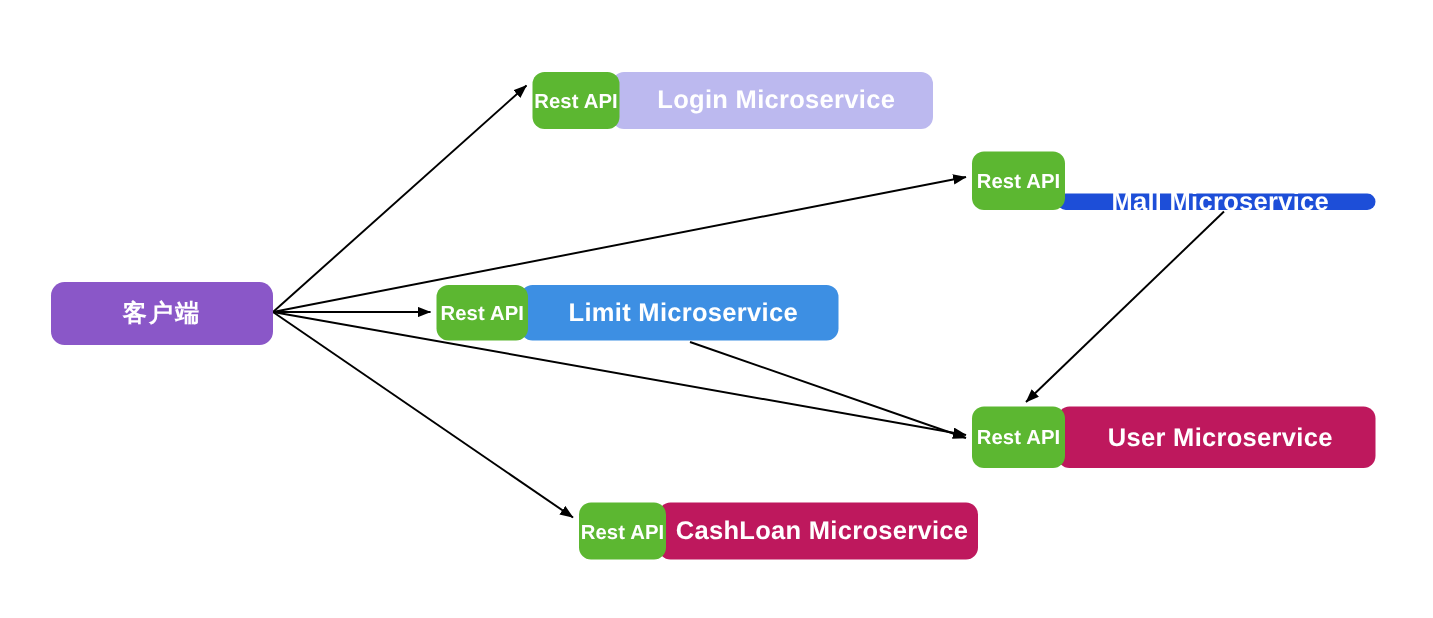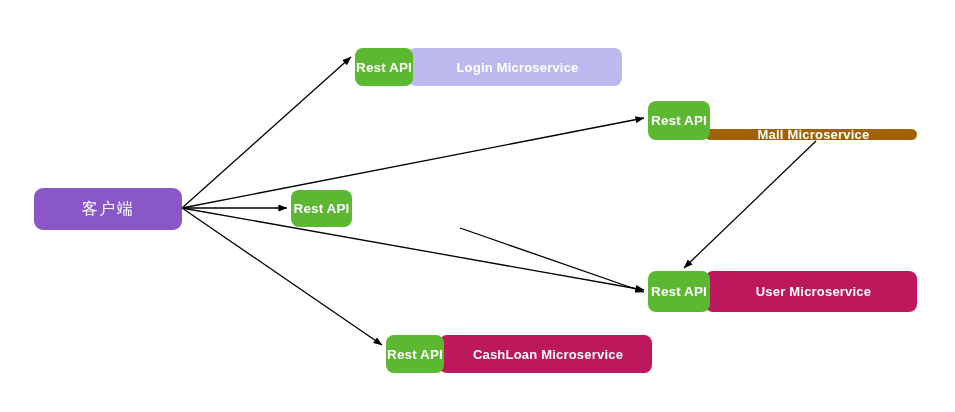--- a/index.html
+++ b/index.html
@@ -49,38 +49,38 @@
     z-index: 2;
     white-space: nowrap;
   }
   .node .svc {
     border-radius: 8px;
     display: flex;
     align-items: center;
     justify-content: center;
     color: #ffffff;
     font-weight: bold;
-    font-size: 13px;
+    font-size: 17px;
     letter-spacing: 0.2px;
     box-sizing: border-box;
     margin-left: -5px;
     padding-left: 5px;
     position: relative;
     z-index: 1;
     white-space: nowrap;
     flex: 1 1 auto;
   }
   .client-node {
     position: absolute;
     border-radius: 9px;
     display: flex;
     align-items: center;
     justify-content: center;
     color: #ffffff;
-    font-weight: normal;
+    font-weight: bold;
     font-size: 16px;
     letter-spacing: 1.5px;
     box-sizing: border-box;
   }
 </style>
 </head>
 <body style="background: rgb(255, 255, 255);">
 
 <div id="canvas">
 
@@ -105,24 +105,25 @@
     <span>客户端</span>
   </div>
 
   <div id="node-container">
       <div class="node" style="left: 355px; top: 48px; width: 267px; height: 38px;">
         <div class="api" style="width: 58px; background: rgb(92, 183, 49);">Rest API</div>
         <div class="svc" style="background: rgb(188, 185, 239);">Login Microservice</div>
       </div>
       <div class="node" style="left: 648px; top: 101px; width: 269px; height: 39px;">
         <div class="api" style="width: 62px; background: rgb(92, 183, 49);">Rest API</div>
-        <div class="svc" style="background: #a16207; margin-top: 28px;">Mall Microservice</div>
+        <div class="svc" style="background: #1d4ed8; margin-top: 28px;">Mall Microservice</div>
       </div>
       <div class="node" style="left: 291px; top: 190px; width: 268px; height: 37px;">
         <div class="api" style="width: 61px; background: rgb(92, 183, 49);">Rest API</div>
+        <div class="svc" style="background: rgb(61, 143, 227);">Limit Microservice</div>
       </div>
       <div class="node" style="left: 648px; top: 271px; width: 269px; height: 41px;">
         <div class="api" style="width: 62px; background: rgb(92, 183, 49);">Rest API</div>
         <div class="svc" style="background: #be185d;">User Microservice</div>
       </div>
       <div class="node" style="left: 386px; top: 335px; width: 266px; height: 38px;">
         <div class="api" style="width: 58px; background: rgb(92, 183, 49);">Rest API</div>
         <div class="svc" style="background: #be185d;">CashLoan Microservice</div>
       </div>
     </div>

